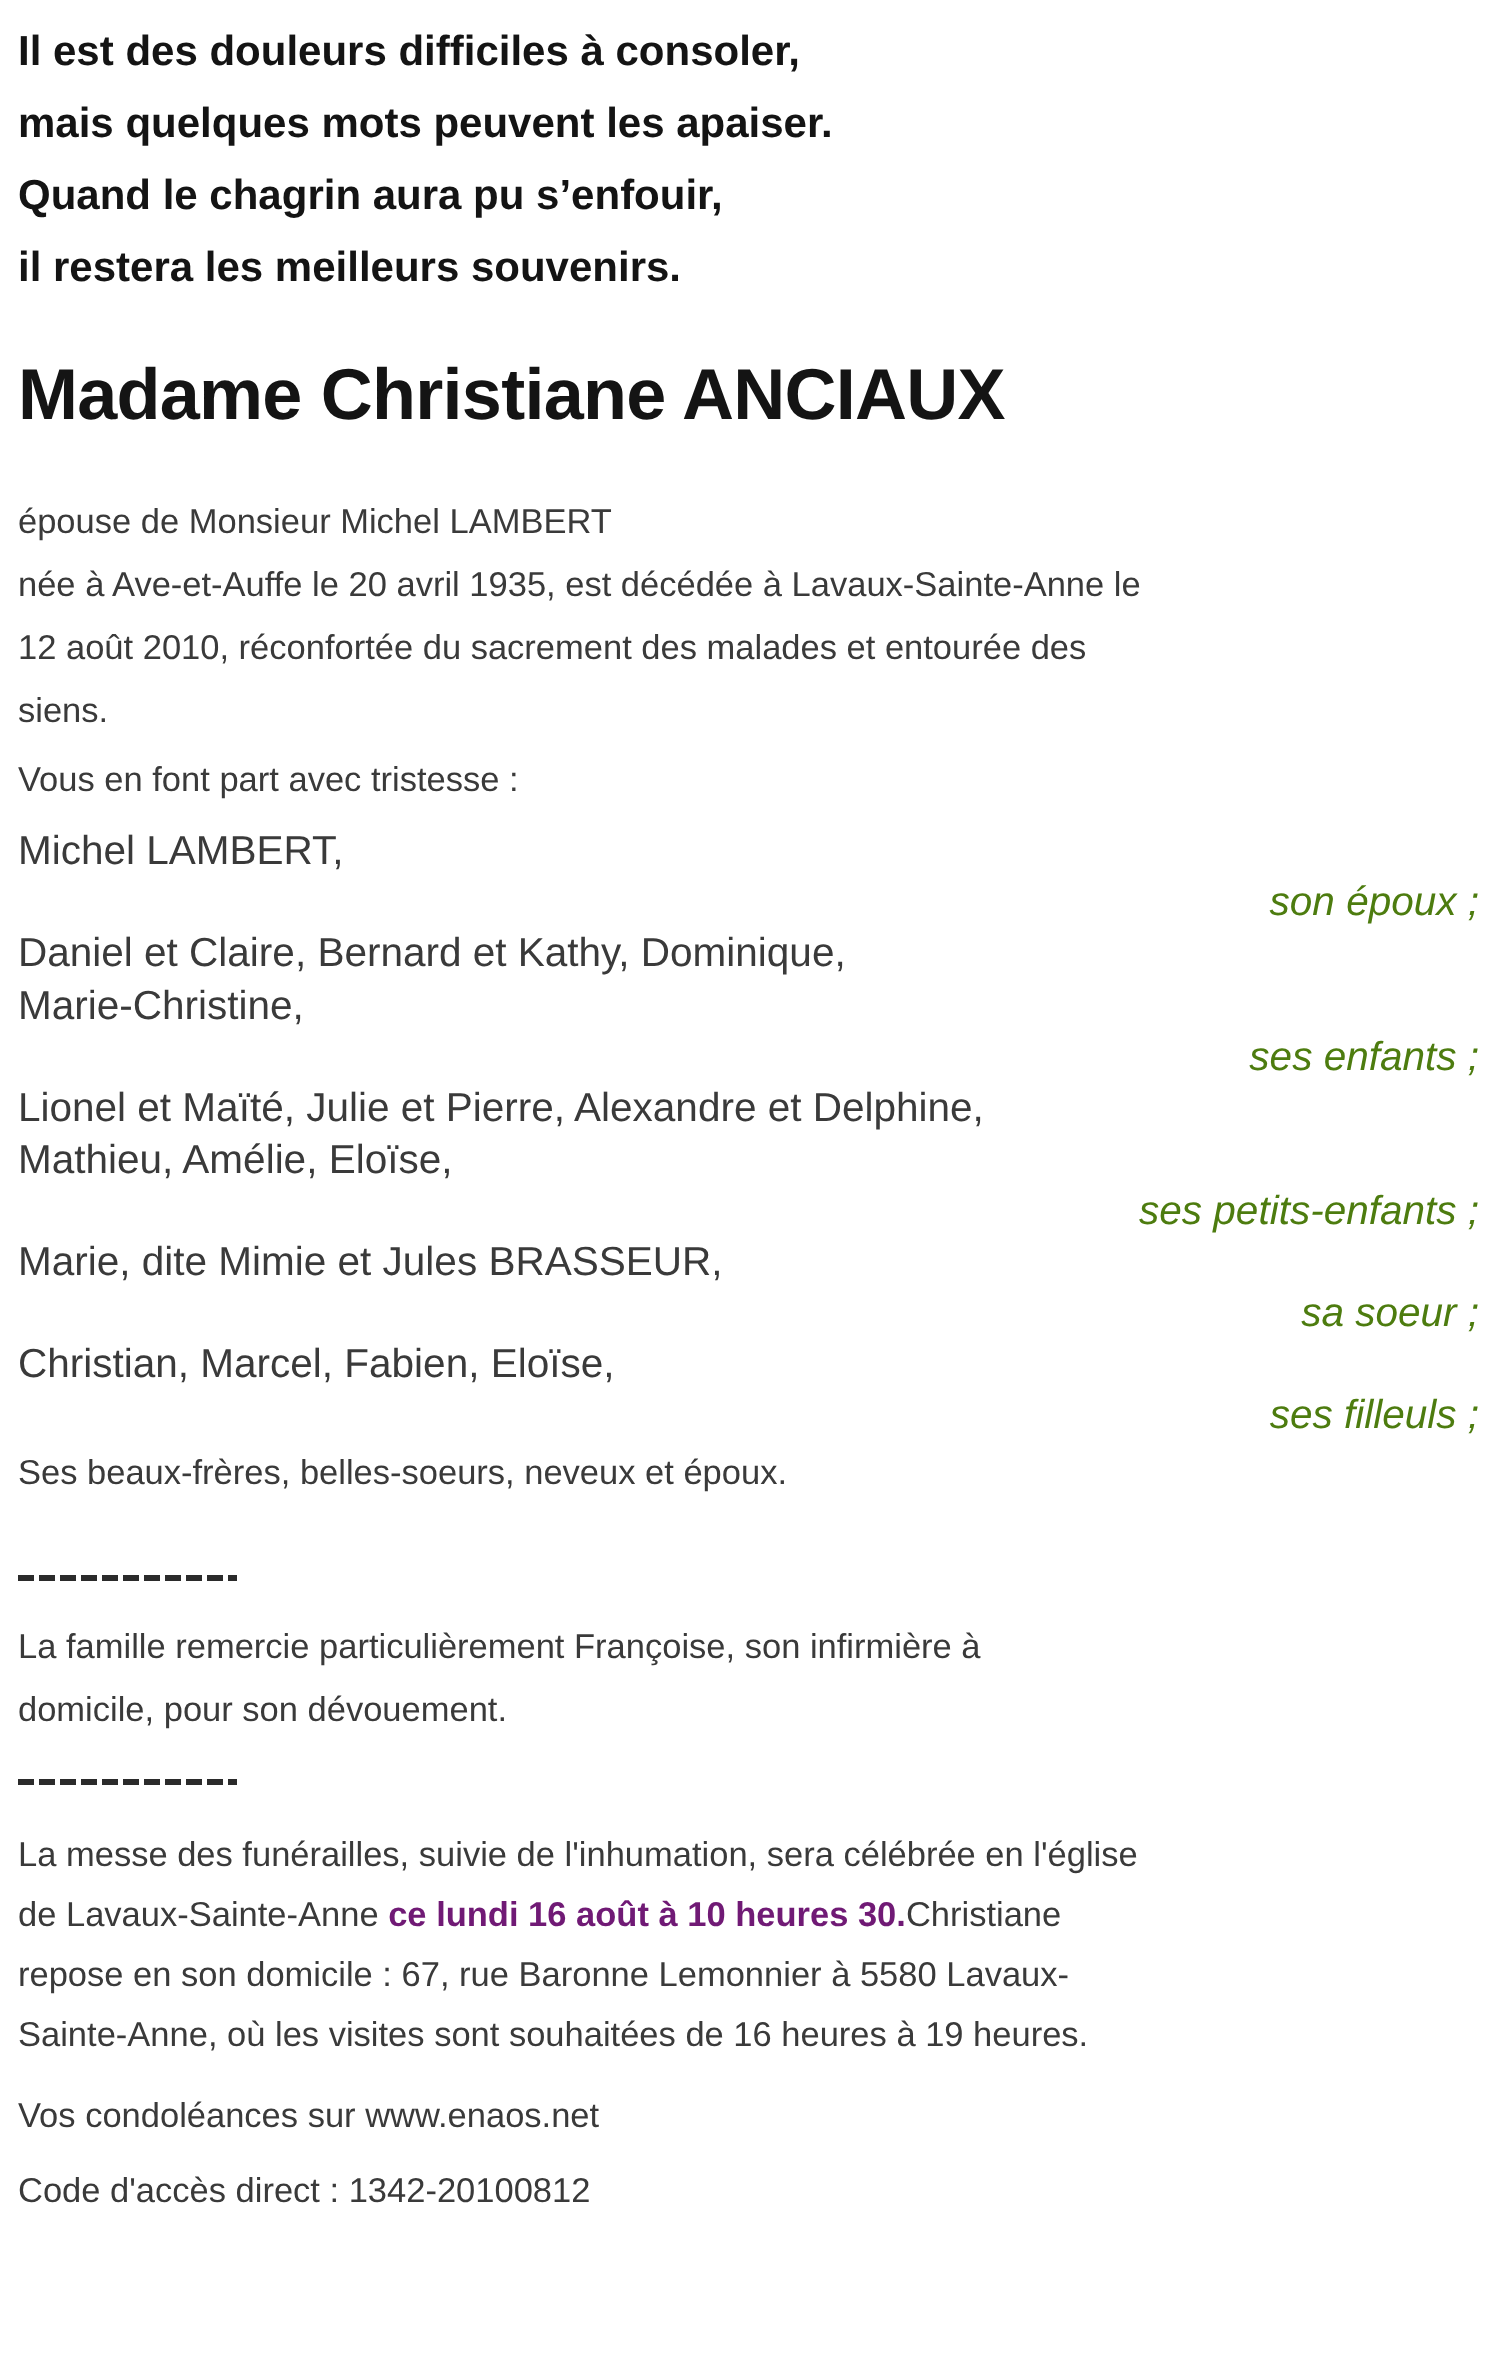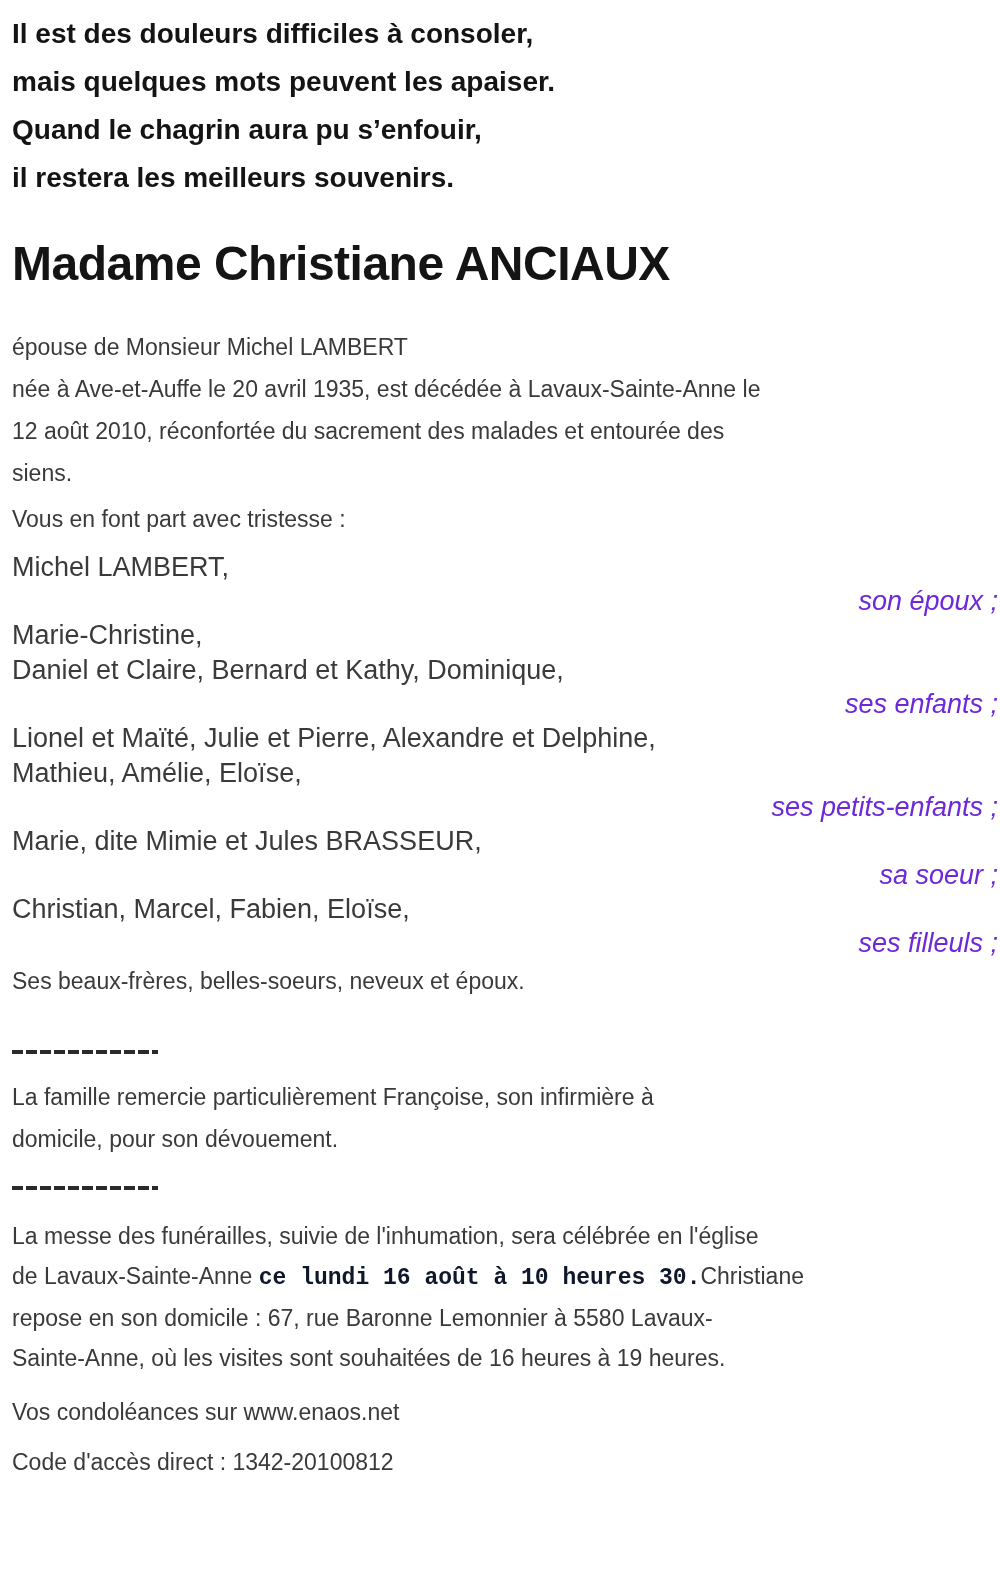--- a/index.html
+++ b/index.html
@@ -5,21 +5,21 @@
   html, body {
     margin: 0;
     padding: 0;
     background: #ffffff;
   }
   .page {
     position: relative;
     width: 1000px;
     height: 1569px;
     box-sizing: border-box;
-    padding: 10px 2px 0 12px;
+    padding: 10px 14px 0 12px;
     background: #ffffff;
     font-family: "Liberation Sans", "DejaVu Sans", sans-serif;
     color: #3a3a3a;
     overflow: hidden;
   }
   
   .poem-line {
     font-size: 28px;
     line-height: 48px;
     font-weight: 700;
@@ -45,35 +45,35 @@
   .birth-death   { }
   .intro-line    { margin-top: 4px; }
   
   .family        { margin-top: 10px; }
   .name-line     { font-size: 27px; line-height: 35px; color: #3a3a3a; }
   .relation-line {
     font-size: 27px;
     line-height: 33px;
     font-style: italic;
     text-align: right;
-    color: #6d28d9;
+    color: #4d7c0f;
   }
   .closing-relatives { line-height: 42px; }
   
   .sep {
     width: 146px;
     height: 4px;
     background: repeating-linear-gradient(90deg, #2b2b2b 0 11px, transparent 11px 14px);
   }
   .sep-1 { margin-top: 48px; }
   .sep-2 { margin-top: 26px; }
   .thanks  { margin-top: 22px; }
   .funeral { margin-top: 26px; }
   .funeral .body-line { line-height: 40px; }
-  .funeral b { font-weight: 700; color: #0f172a; font-family: Liberation Mono, monospace; }
+  .funeral b { font-weight: 700; color: #701a75; }
   .condolences { margin-top: 14px; line-height: 40px; }
   .access-code { margin-top: 10px; line-height: 40px; }
   .final-note  { margin-top: 8px;  line-height: 40px; }
 </style>
 </head>
 <body>
 
 <div class="page">
 
   <div class="poem">
@@ -96,22 +96,22 @@
   <div class="body-line intro-line">Vous en font part avec tristesse :</div>
 
   <div class="family">
 
     <div class="relative-group">
       <div class="name-line">Michel LAMBERT,</div>
       <div class="relation-line">son époux ;</div>
     </div>
 
     <div class="relative-group">
+      <div class="name-line">Daniel et Claire, Bernard et Kathy, Dominique,</div>
       <div class="name-line">Marie-Christine,</div>
-      <div class="name-line">Daniel et Claire, Bernard et Kathy, Dominique,</div>
       <div class="relation-line">ses enfants ;</div>
     </div>
 
     <div class="relative-group">
       <div class="name-line">Lionel et Maïté, Julie et Pierre, Alexandre et Delphine,</div>
       <div class="name-line">Mathieu, Amélie, Eloïse,</div>
       <div class="relation-line">ses petits-enfants ;</div>
     </div>
 
     <div class="relative-group">

